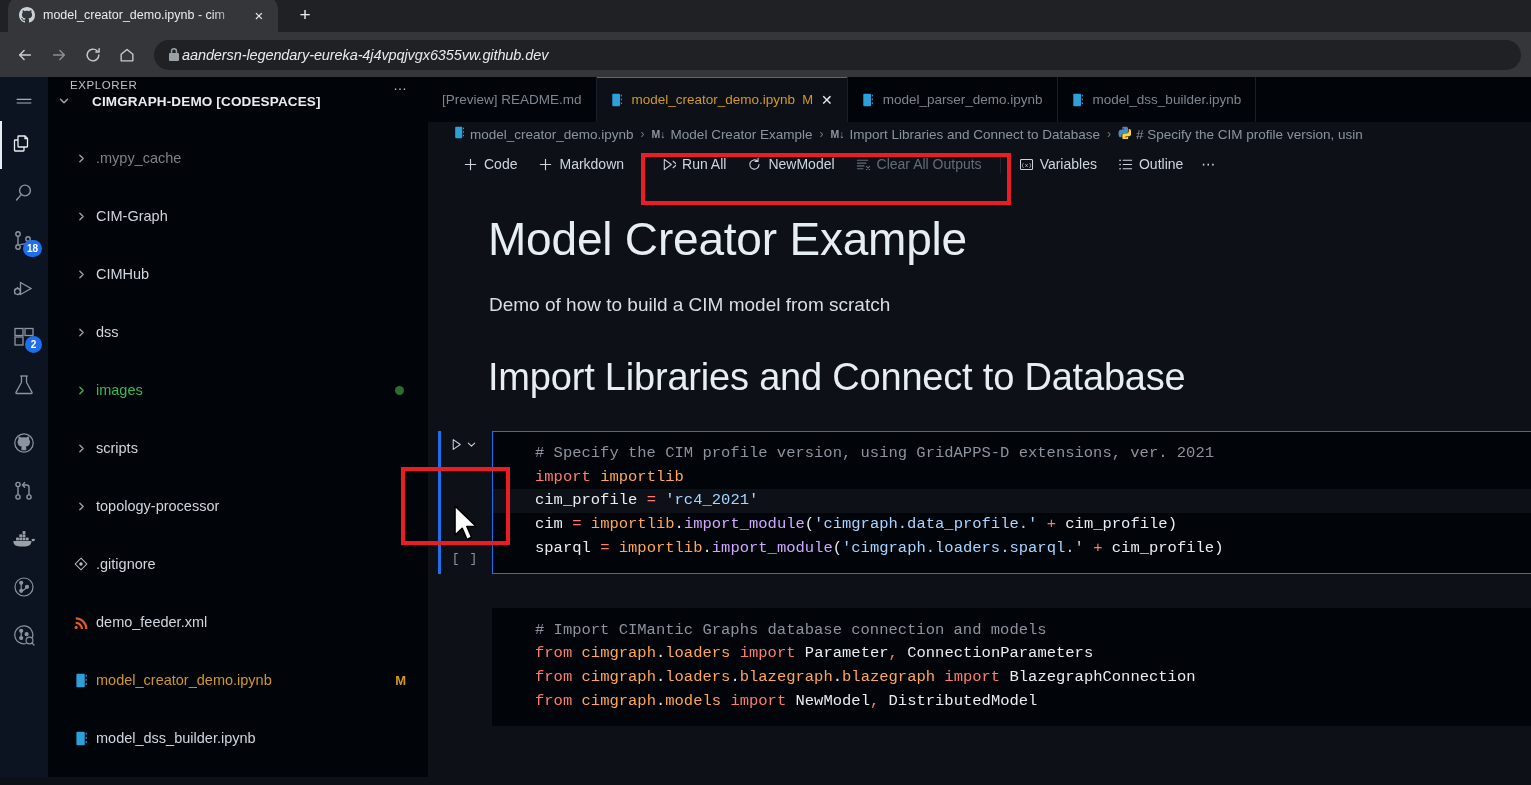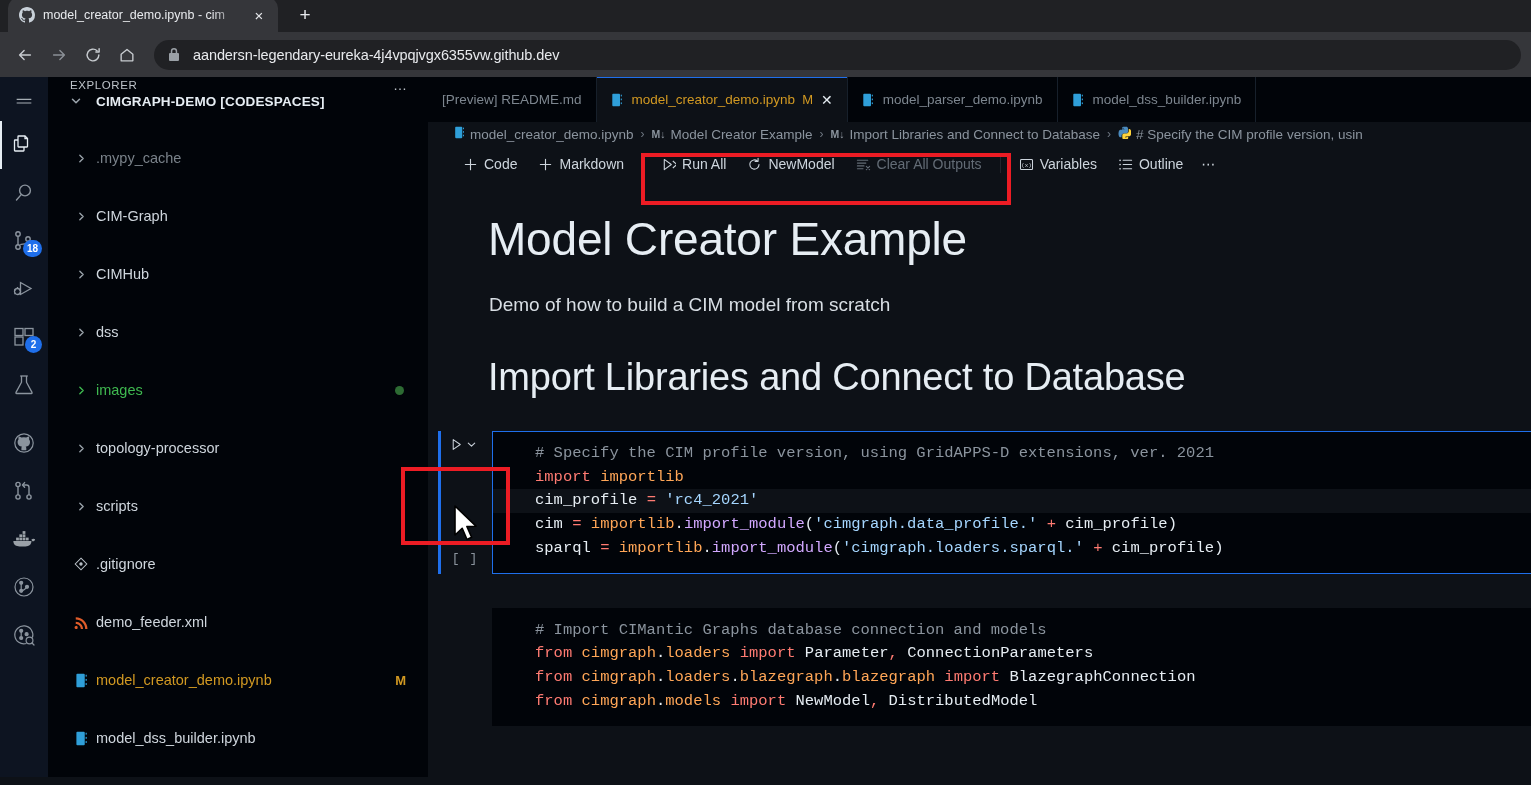--- a/index.html
+++ b/index.html
@@ -49,21 +49,21 @@
   }
   .nav-btn {
     width: 30px; height: 30px; border-radius: 50%;
     display: flex; align-items: center; justify-content: center;
     color: #9aa0a6; font-size: 16px;
   }
   .nav-btn.home { color: #c8ccd0; }
   .omnibox {
     flex: 1; height: 30px; background: #202124;
     border-radius: 16px; margin-left: 8px;
-    display: flex; align-items: center; padding: 0 14px; gap: 13px;
+    display: flex; align-items: center; padding: 0 14px; gap: 2px; font-style: italic;
   }
   .lock-icon { color: #9aa0a6; display:flex; align-items:center; }
   .omnibox-url { color: #e8eaed; font-size: 14.5px; letter-spacing: -0.1px; }
 
   
   .vscode {
     height: 700px; display: flex; background: #0d1117;
   }
 
   
@@ -100,21 +100,21 @@
   .sidebar-header {
     height: 35px; display: flex; align-items: center;
     padding: 0 20px 0 22px; justify-content: space-between;
   }
   .sidebar-title {
     color: #bcc2c8; font-size: 11.5px; letter-spacing: .6px;
   }
   .sidebar-more { color: #bcc2c8; font-size: 14px; letter-spacing: 1px; }
   .tree-root {
     display: flex; align-items: center; height: 28px;
-    padding-left: 20px; gap: 12px; text-align: center;
+    padding-left: 8px; gap: 20px; text-align: center;
   }
   .chev {
     width: 16px; height: 16px; flex: 0 0 16px;
     display: flex; align-items: center; justify-content: center;
     color: #9aa3ab;
   }
   .tree-root-label {
     color: #e6edf3; font-size: 13.5px; font-weight: bold;
     letter-spacing: .15px;
   }
@@ -481,29 +481,29 @@
       </span>
       <span class="tree-label green">images</span>
       <span class="dot-green"></span>
     </div>
     <div class="tree-row">
       <span class="f-icon">
         <svg width="11" height="11" viewBox="0 0 12 12" fill="none" stroke="#9aa3ab" stroke-width="1.5">
           <path d="M4.2 2.5 7.8 6l-3.6 3.5" stroke-linecap="round" stroke-linejoin="round"></path>
           </svg>
       </span>
-      <span class="tree-label">topology-processor</span>
+      <span class="tree-label">scripts</span>
     </div>
     <div class="tree-row">
       <span class="f-icon">
         <svg width="11" height="11" viewBox="0 0 12 12" fill="none" stroke="#9aa3ab" stroke-width="1.5">
           <path d="M4.2 2.5 7.8 6l-3.6 3.5" stroke-linecap="round" stroke-linejoin="round"></path>
           </svg>
       </span>
-      <span class="tree-label">scripts</span>
+      <span class="tree-label">topology-processor</span>
     </div>
 
     <div class="tree-row">
       <span class="f-icon">
         <svg width="14" height="14" viewBox="0 0 16 16" fill="none" stroke="#b9c0c7" stroke-width="1.2">
           <path d="M8 1.4 14.6 8 8 14.6 1.4 8z"></path>
             <circle cx="8" cy="8" r="1.3" fill="#b9c0c7"></circle>
         </svg>
       </span>
       <span class="tree-label">.gitignore</span>

